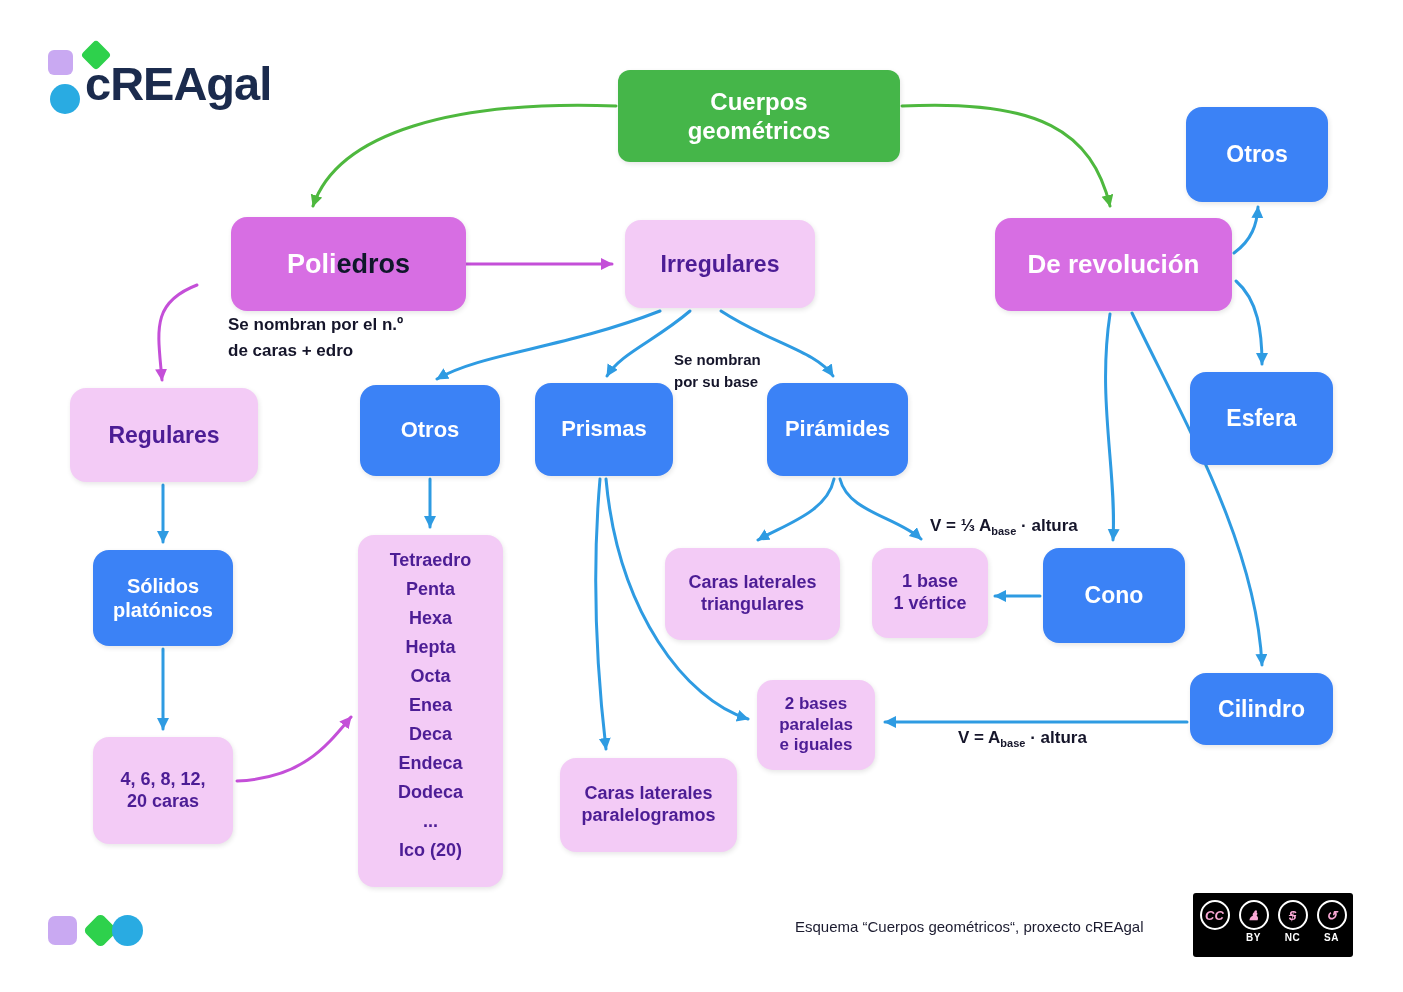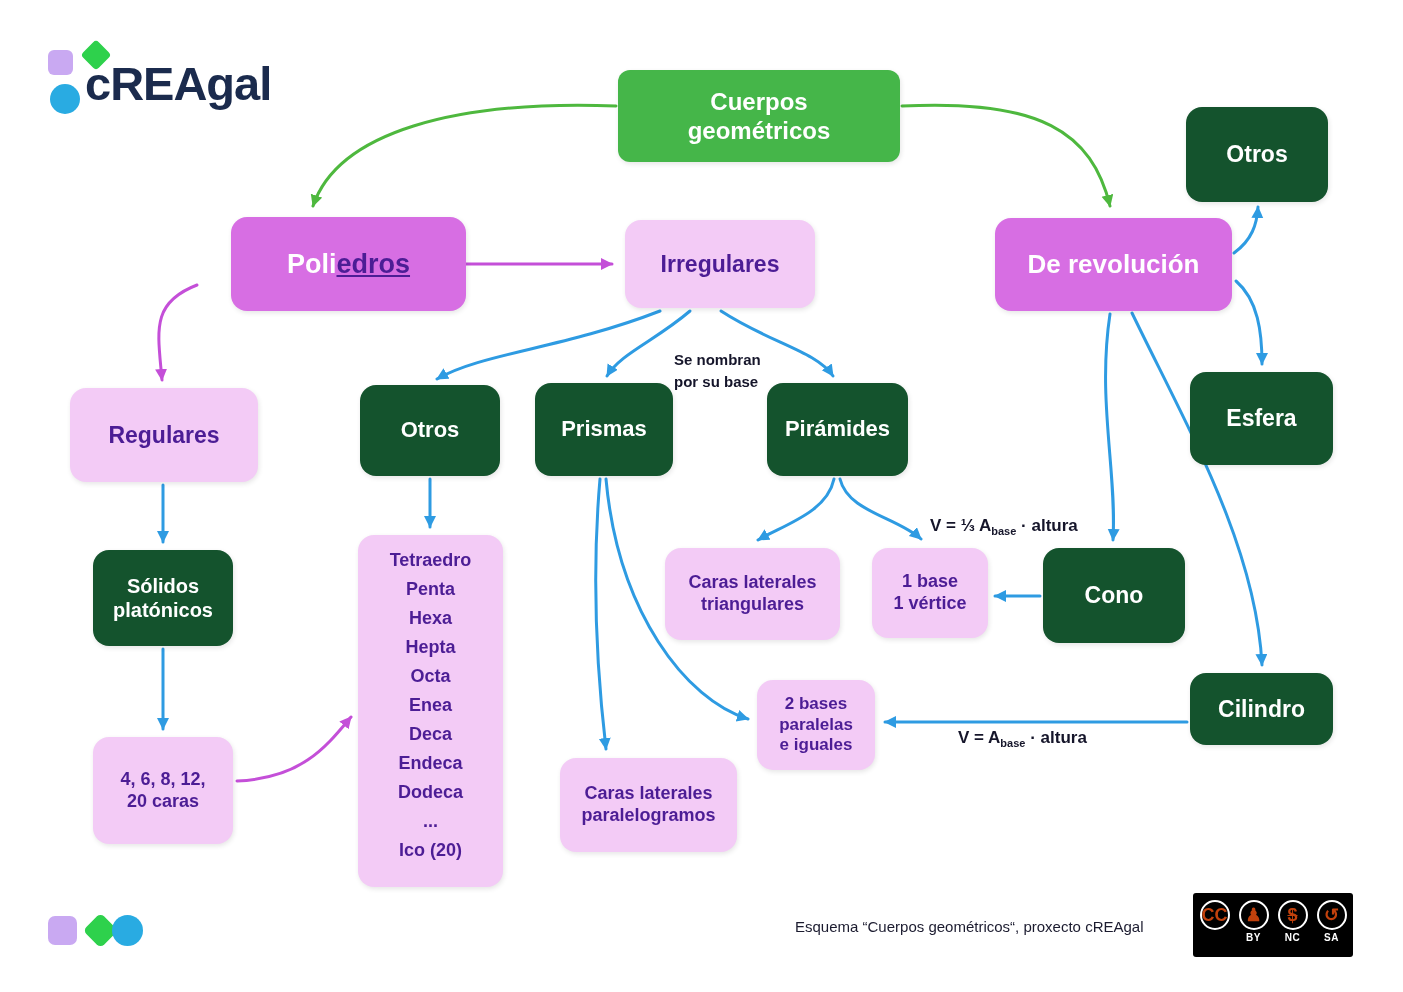--- a/index.html
+++ b/index.html
@@ -6,21 +6,21 @@
   html,body { background:#fff; }
   body { font-family: "Liberation Sans", sans-serif; color:#15152a; }
   .stage { position:relative; width:1403px; height:992px; background:#fff; overflow:hidden; }
 
   svg.arrows { position:absolute; left:0; top:0; width:1403px; height:992px; pointer-events:none; }
   svg.arrows path.link { fill:none; stroke-width:3; stroke-linecap:round; }
 
   .node { position:absolute; display:flex; flex-direction:column; align-items:center; justify-content:center;
           text-align:left; font-weight:700; border-radius:16px; line-height:1.22;
           box-shadow:1px 2px 5px rgba(0,0,0,.10); }
-  .blue   { background:#14532d; color:#fff; }
+  .blue   { background:#3b82f6; color:#fff; }
   .purple { background:#D76EE3; color:#fff; }
   .pink   { background:#F3CBF6; color:#4c1d95; }
   .green  { background:#45B649; color:#fff; border-radius:12px; }
 
   .annot { position:absolute; font-weight:700; color:#15152a; }
   .annot .sub { font-size:11px; font-weight:700; }
 
   .logo { position:absolute; left:45px; top:40px; width:300px; height:90px; }
   .logo .sq  { position:absolute; left:3px;  top:10px; width:25px; height:25px; border-radius:6px; background:#C9A9F2; }
   .logo .dia { position:absolute; left:40px; top:4px;  width:22px; height:22px; background:#2ED14C; transform:rotate(45deg); border-radius:4px; }
@@ -30,22 +30,22 @@
   .deco { position:absolute; }
   .deco .sq  { position:absolute; left:0;    top:2px;  width:29px; height:29px; border-radius:7px; background:#C9A9F2; }
   .deco .dia { position:absolute; left:40px; top:4px;  width:25px; height:25px; background:#2ED14C; transform:rotate(45deg); border-radius:5px; }
   .deco .cir { position:absolute; left:64px; top:1px;  width:31px; height:31px; border-radius:50%; background:#29ABE2; }
 
   .credit { position:absolute; left:795px; top:918px; font-size:15px; font-weight:400; color:#1b1b2f; }
 
   .cc-badge { position:absolute; left:1193px; top:893px; width:160px; height:64px; background:#000; border-radius:3px;
               display:flex; align-items:flex-start; justify-content:center; gap:7px; padding-top:7px; }
   .cc-badge .ic { display:flex; flex-direction:column; align-items:center; width:32px; }
-  .cc-badge .circle { width:30px; height:30px; border:2.5px solid #fff; border-radius:50%; color:#c2410c;
-                      display:flex; align-items:center; justify-content:center; font-size:18px; font-weight:700; }
+  .cc-badge .circle { width:30px; height:30px; border:2.5px solid #fff; border-radius:50%; color:#f9a8d4;
+                      display:flex; align-items:center; justify-content:center; font-size:13px; font-weight:700;font-style:italic; }
   .cc-badge .circle.nc span { text-decoration: line-through; }
   .cc-badge .lbl { color:#fff; font-size:10px; font-weight:700; margin-top:2px; letter-spacing:.5px; }
 </style>
 </head>
 <body>
 
 <div class="stage">
 
   <svg class="arrows" viewBox="0 0 1403 992">
     <defs>
@@ -96,21 +96,21 @@
     <span class="txt">cREAgal</span>
   </div>
 
   <div class="node green" style="left:618px; top:70px; width:282px; height:92px; font-size:24px;">
     <span>Cuerpos</span>
     <span>geométricos</span>
   </div>
 
   <div class="node purple" style="left:195px; top:217px; width:235px; height:94px; font-size:27px; flex-direction:row;margin-left:36px;">
     <span style="color:#fff;">Poli</span>
-      <span style="color:#4c1d95;text-decoration:underline;">edros</span>
+      <span style="color:#0f172a;">edros</span>
   </div>
 
   <div class="node pink" style="left:625px; top:220px; width:190px; height:88px; font-size:23px;">
     <span>Irregulares</span>
   </div>
 
   <div class="node purple" style="left:995px; top:218px; width:237px; height:93px; font-size:26px;">
     <span>De revolución</span>
   </div>
 
@@ -184,20 +184,24 @@
 
   <div class="node blue" style="left:1190px; top:673px; width:143px; height:72px; font-size:23px;">
     <span>Cilindro</span>
   </div>
 
   <div class="node pink" style="left:560px; top:758px; width:177px; height:94px; font-size:18px;">
     <span>Caras laterales</span>
     <span>paralelogramos</span>
   </div>
 
+  <div class="annot" style="left:228px; top:312px; font-size:17px; line-height:1.5;">
+    <div>Se nombran por el n.º</div>
+    <div>de caras + edro</div>
+  </div>
 
   <div class="annot" style="left:674px; top:349px; font-size:15px; line-height:1.45;">
     <div>Se nombran</div>
     <div>por su base</div>
   </div>
 
   <div class="annot" style="left:930px; top:516px; font-size:17px;">
     <span>V = ⅓ A</span><sub class="sub">base</sub><span> · altura</span>
   </div>
 

